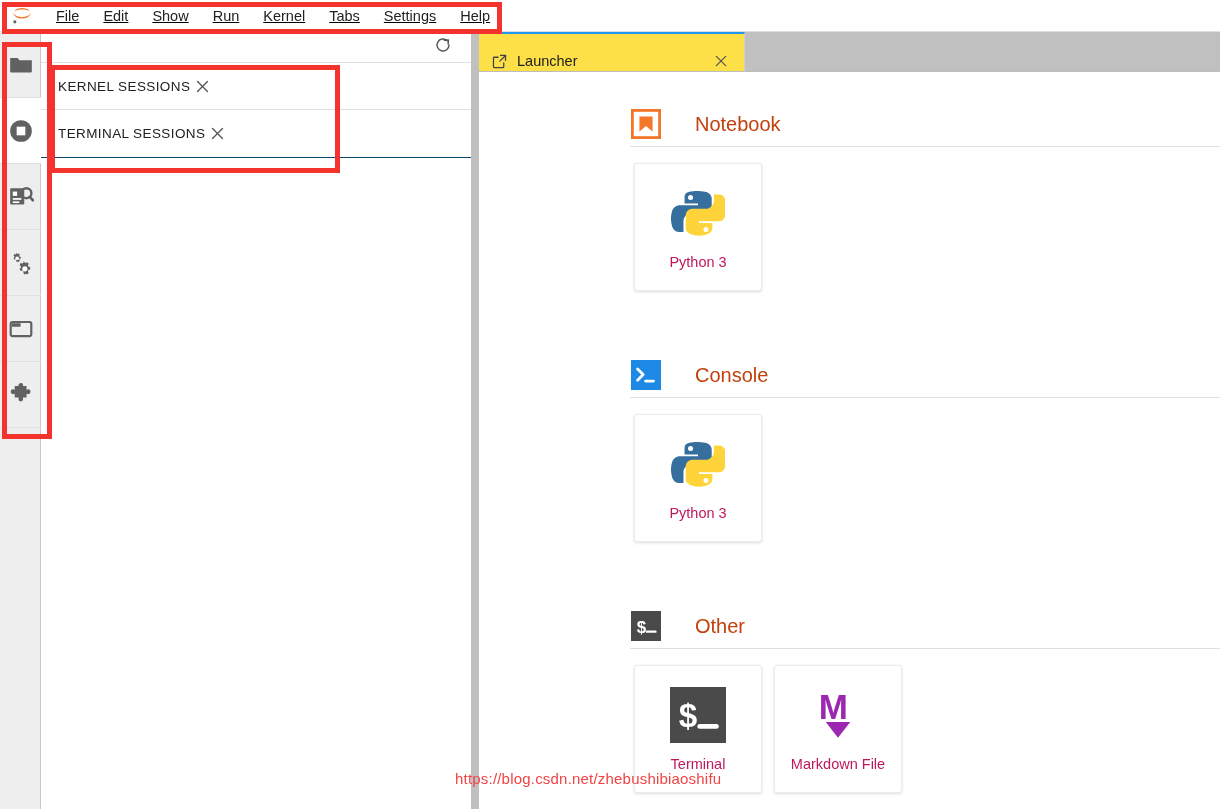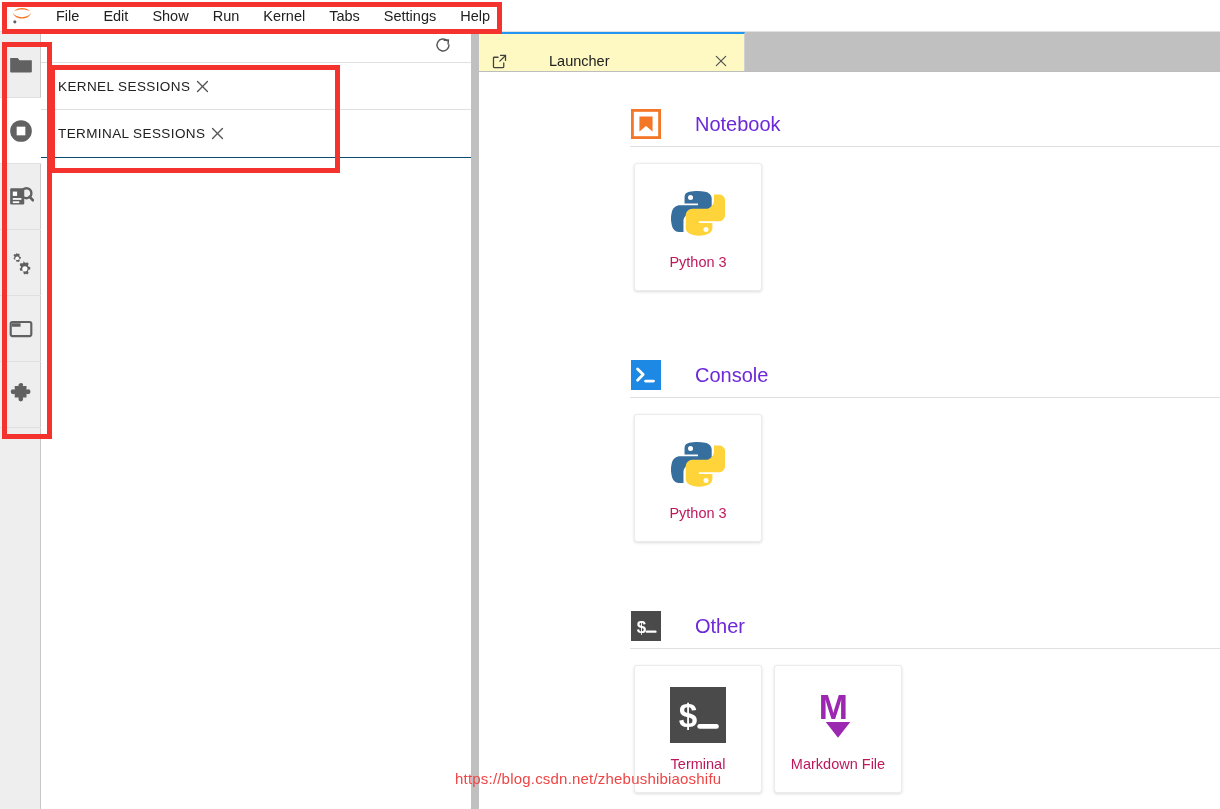--- a/index.html
+++ b/index.html
@@ -27,21 +27,21 @@
     display: flex;
     align-items: center;
     border-bottom: 1px solid #e0e0e0;
     z-index: 5;
   }
   .jp-logo {
     width: 44px; height: 32px;
     display: flex; align-items: center; justify-content: center;
     flex: 0 0 auto;
   }
-  .menu-items { display: flex; align-items: flex-end; }
+  .menu-items { display: flex; align-items: flex-end; text-decoration: underline; }
   .menu-item {
     font-size: 14.5px;
     color: #212121;
     padding: 4px 12px;
     cursor: pointer;
     white-space: nowrap;
     line-height: 18px;
   }
 
   
@@ -122,28 +122,27 @@
   }
   .tabbar {
     height: 40px;
     background: #c0c0c0;
     display: flex;
     align-items: stretch;
     position: relative;
   }
   .tab {
     width: 266px;
-    background: #fef9c3;
+    background: #fde047;
     border-top: 2px solid #2196f3;
     border-right: 1px solid #d0d0d0;
     display: flex;
     align-items: center;
     padding: 16px 14px 0 12px;
     cursor: pointer;
-    gap: 32px;
   }
   .tab-icon { margin-right: 9px; display: flex; align-items: center; }
   .tab-label {
     flex: 1;
     font-size: 14.5px;
     color: #212121;
     white-space: nowrap;
   }
   .tab-close {
     width: 18px; height: 18px;
@@ -173,21 +172,21 @@
     height: 44px;
   }
   .lsection-icon {
     width: 32px; height: 32px;
     flex: 0 0 auto;
     display: flex; align-items: center; justify-content: center;
   }
   .lsection-title {
     margin-left: 33px;
     font-size: 20px;
-    color: #6d28d9;
+    color: #c2410c;
     font-weight: 400;
   }
   .lsection-rule {
     margin-left: 151px;
     height: 1px;
     background: #e0e0e0;
   }
   .lcards {
     display: flex;
     padding-left: 155px;

